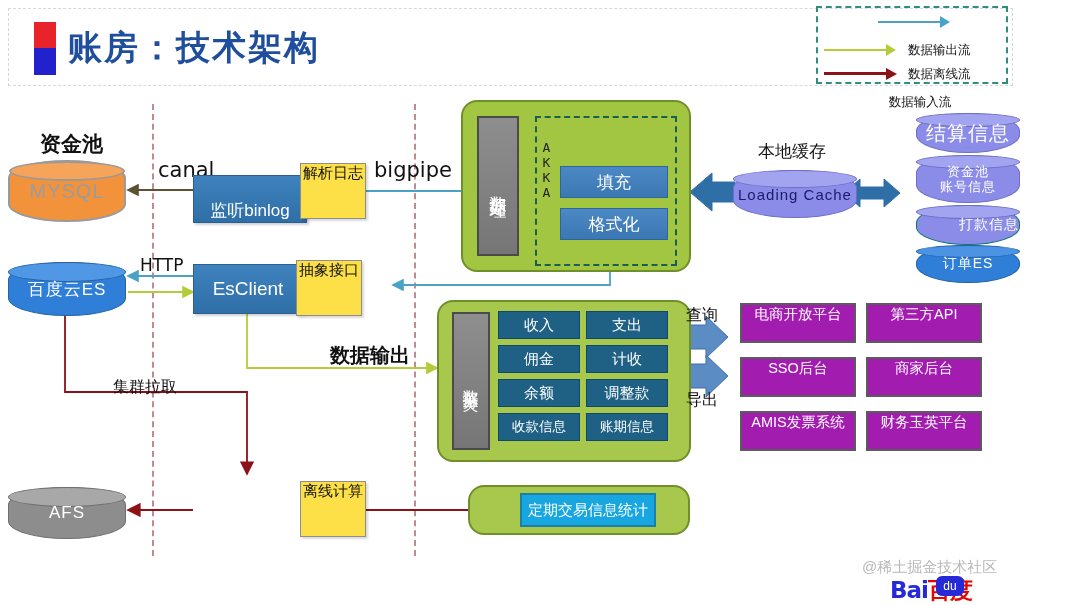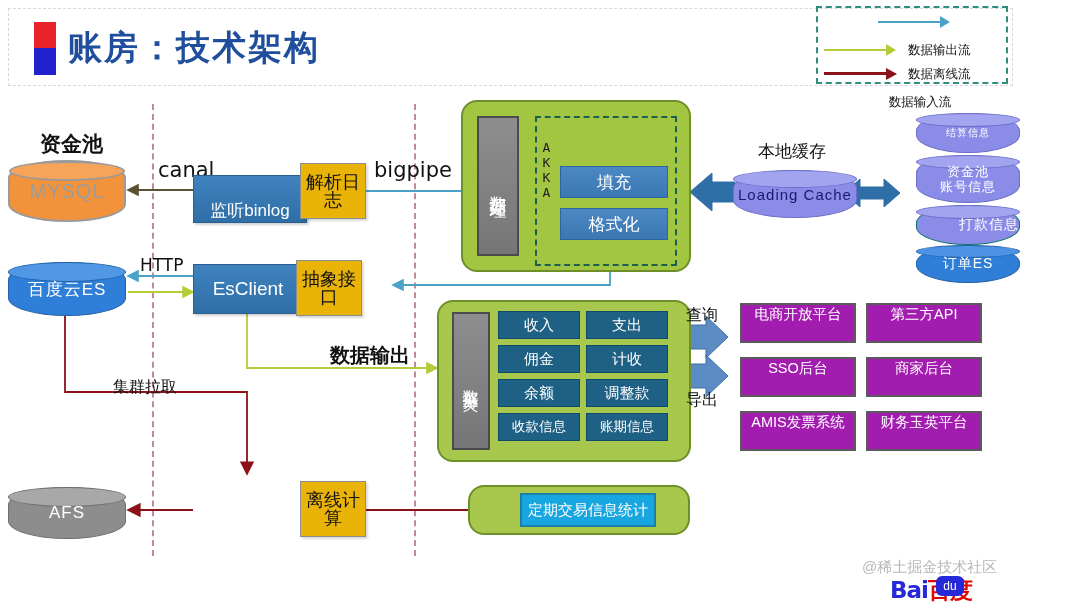--- a/index.html
+++ b/index.html
@@ -31,23 +31,23 @@
   
   .cyl{border-radius:50%/18px;position:absolute;box-sizing:border-box;
        display:flex;align-items:center;justify-content:center;text-align:center;}
   .cyl .cap{position:absolute;left:-1px;right:-1px;top:-1px;height:20px;
        border-radius:50%;box-sizing:border-box;}
   .cyl .lbl{position:relative;z-index:2;font-size:17px;letter-spacing:1px;}
 
   .bluebox{background:linear-gradient(180deg,#3f82bd 0%,#2f6fa8 100%);
      border:1px solid #2b5f91;color:#ffffff;display:flex;align-items:center;
      justify-content:center;text-align:center;box-shadow:2px 2px 2px rgba(0,0,0,.18);}
-  .whitebox{background:#eab308;border:1px solid #8d8d8d;color:#111;
-     display:flex;align-items:center;justify-content:center;text-align:center;
-     font-size:18px;line-height:18px;box-shadow:2px 2px 2px rgba(0,0,0,.15);}
+  .whitebox{background:#fde047;border:1px solid #8d8d8d;color:#111;
+     display:flex;justify-content:center;text-align:center;
+     font-size:15px;line-height:18px;box-shadow:2px 2px 2px rgba(0,0,0,.15);}
 
   .greenpanel{background:#a3c642;border:2px solid #6f8f2b;border-radius:16px;}
   .greenpanel.lt{background:#a8c74d;}
   .graytab{background:linear-gradient(180deg,#8e8e8e 0%,#767676 100%);
      border:2px solid #4b4b4b;color:#ffffff;display:flex;align-items:center;
      justify-content:center;text-align:center;font-size:17px;line-height:21px;}
   .dkbox{background:#1f6184;border:1px solid #0f4a68;color:#ffffff;
      display:flex;align-items:center;justify-content:center;font-size:15px;}
   .procbox{background:linear-gradient(180deg,#4b88c4 0%,#3a77b3 100%);
      border:1px solid #2e6699;color:#ffffff;display:flex;align-items:center;
@@ -220,21 +220,21 @@
   </div>
 
   <div class="abs lbltxt" style="left:758px;top:140px;font-size:17px;">本地缓存</div>
   <div class="abs cyl" style="left:733px;top:170px;width:124px;height:48px;background:#8b8ce8;border:1px solid #6d6ec9;">
     <div class="cap" style="background:#a3a4f0;border:1px solid #6d6ec9;height:18px;"></div>
     <span class="lbl" style="color:#1a1a6e;font-size:15px;">Loading Cache</span>
   </div>
 
   <div class="abs cyl" style="left:916px;top:113px;width:104px;height:40px;background:#8b8ce8;border:1px solid #6d6ec9;">
     <div class="cap" style="background:#a3a4f0;border:1px solid #6d6ec9;height:14px;"></div>
-    <span class="lbl" style="color:#fff;font-size:10px;">结算信息</span>
+    <span class="lbl" style="color:#fff;font-size:20px;">结算信息</span>
   </div>
   <div class="abs cyl" style="left:916px;top:155px;width:104px;height:48px;background:#8b8ce8;border:1px solid #6d6ec9;">
     <div class="cap" style="background:#a3a4f0;border:1px solid #6d6ec9;height:14px;"></div>
     <span class="lbl" style="color:#fff;font-size:13px;line-height:15px;white-space:pre-line;">资金池
 账号信息</span>
   </div>
   <div class="abs cyl" style="left:916px;top:205px;width:104px;height:40px;background:#8b8ce8;border:1px solid #0f766e;justify-content:flex-end;">
     <div class="cap" style="background:#a3a4f0;border:1px solid #6d6ec9;height:14px;"></div>
     <span class="lbl" style="color:#fff;font-size:14px;">打款信息</span>
   </div>

